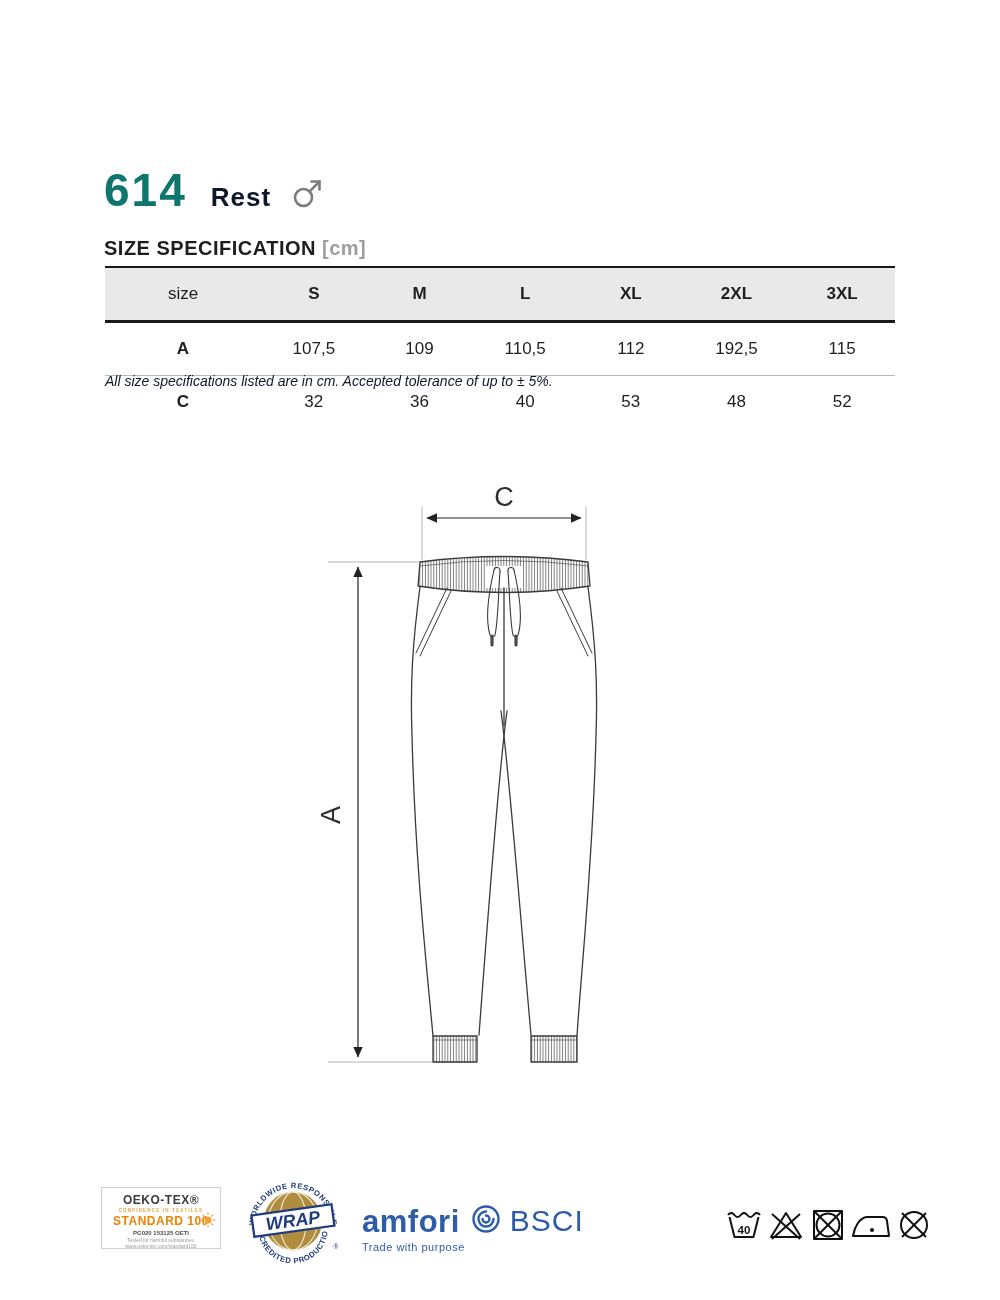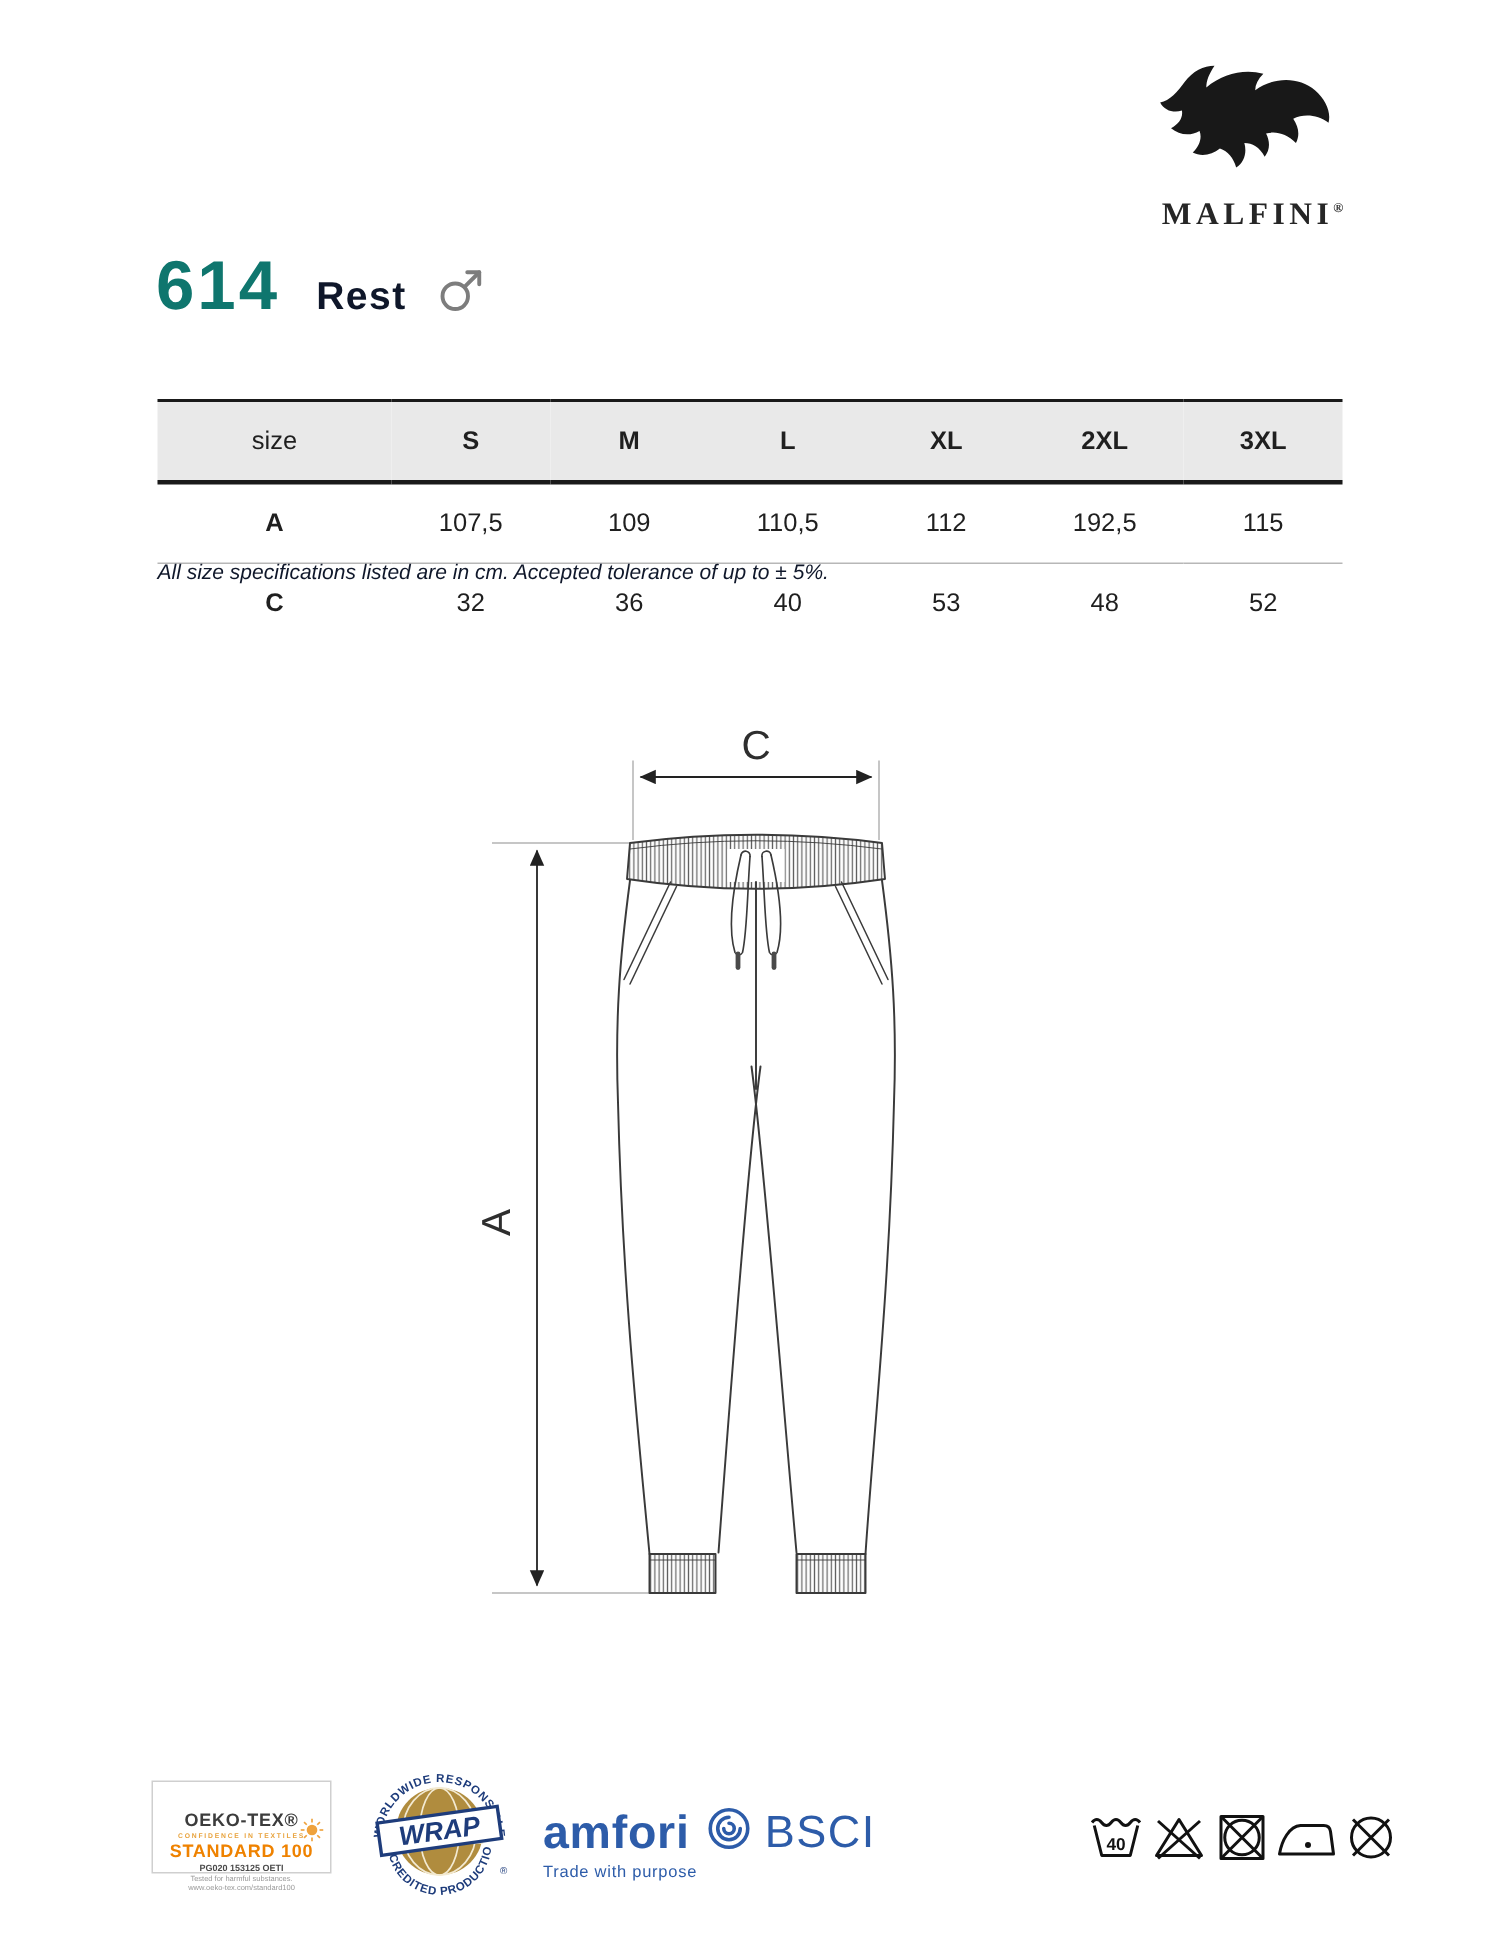--- a/index.html
+++ b/index.html
@@ -35,21 +35,21 @@
   .spec-table tbody tr:first-child{border-bottom:1px solid #b7b7b7;}
   .spec-table tbody th{font-weight:700;}
 
   .note{position:absolute;left:105px;top:373px;font-size:14px;font-style:italic;color:#0f172a;}
 
   
   .diagram{position:absolute;left:270px;top:470px;}
 
   
   .oeko{position:absolute;left:101px;top:1187px;width:120px;height:62px;border:1px solid #cfcfcf;
-        box-sizing:border-box;text-align:center;padding-top:18px;line-height:1.25;}
+        box-sizing:border-box;text-align:center;padding-top:5px;line-height:1.25;}
   .oeko-title{font-size:12px;font-weight:700;color:#3c3c3c;letter-spacing:0.5px;}
   .oeko-sub{font-size:4.5px;color:#e8a33d;letter-spacing:1.2px;font-weight:700;}
   .oeko-std{font-size:12px;font-weight:800;color:#ef8200;letter-spacing:0.5px;}
   .oeko-no{font-size:6px;font-weight:700;color:#4a4a4a;margin-top:1px;}
   .oeko-small{font-size:5px;color:#9a9a9a;}
   .oeko-sun{position:absolute;right:4px;top:24px;}
 
   .wrap-logo{position:absolute;left:246px;top:1174px;}
   .amfori{position:absolute;left:362px;top:1203px;}
   .amfori-row{display:flex;align-items:center;}
@@ -59,45 +59,38 @@
   .amfori-tag{font-size:11px;color:#2d5ca9;margin-top:2px;letter-spacing:0.5px;}
 
   .care{position:absolute;left:724px;top:1206px;display:flex;gap:2px;align-items:center;}
   .care svg{display:block;}
 </style>
 </head>
 <body>
 
 <div class="page">
 
-  <div class="brand">
-    <svg width="150" height="86" viewBox="0 0 160 95">
-      <path fill="#181818" d="M30,14 C36,6 44,2 52,2 C48,8 46,13 46,18 C58,8 74,4 88,8 C84,12 82,16 82,20
-        C96,10 114,10 126,20 C134,27 138,36 136,44 C128,38 118,37 110,41 C114,47 115,53 112,59
-        C105,52 97,50 90,52 C93,58 93,64 89,69 C85,62 80,59 74,59 C76,66 74,73 68,77
-        C66,70 62,65 56,63 C50,68 42,69 36,66 C41,61 43,55 41,50 C34,54 26,53 20,48
-        C26,45 29,40 28,35 C22,37 15,35 12,29 C19,28 25,21 30,14 Z"></path>
-    </svg>
-    <div class="brand-name"><span>MALFINI</span><sup>®</sup></div>
-  </div>
 
   <div class="title">
     <span class="title-code">614</span>
     <span class="title-name">Rest</span>
     <span class="gender">
       <svg width="34" height="34" viewBox="0 0 34 34">
         <g stroke="#7d7d7d" stroke-width="2.6" fill="none" stroke-linecap="round" stroke-linejoin="round">
           <circle cx="12.5" cy="21.5" r="8.5"></circle>
           <line x1="18.7" y1="15.3" x2="28.5" y2="5.5"></line>
           <polyline points="20.5,5.5 28.5,5.5 28.5,13.5"></polyline>
         </g>
       </svg>
     </span>
   </div>
 
+  <div class="sec-head">
+    <span>SIZE SPECIFICATION</span><span class="sec-unit">[cm]</span>
+  </div>
 
   <table class="spec-table">
     <colgroup>
         <col style="width:156px">
         <col>
         <col>
         <col>
         <col>
         <col>
         <col>

